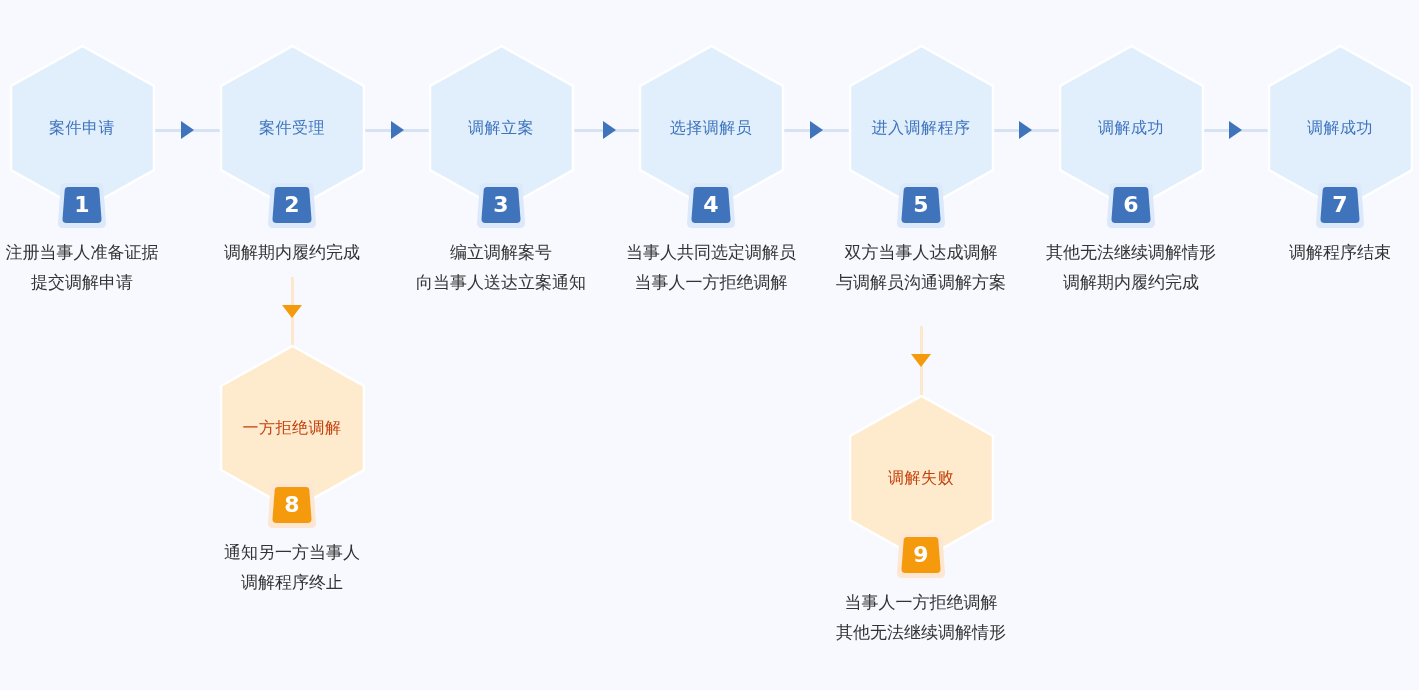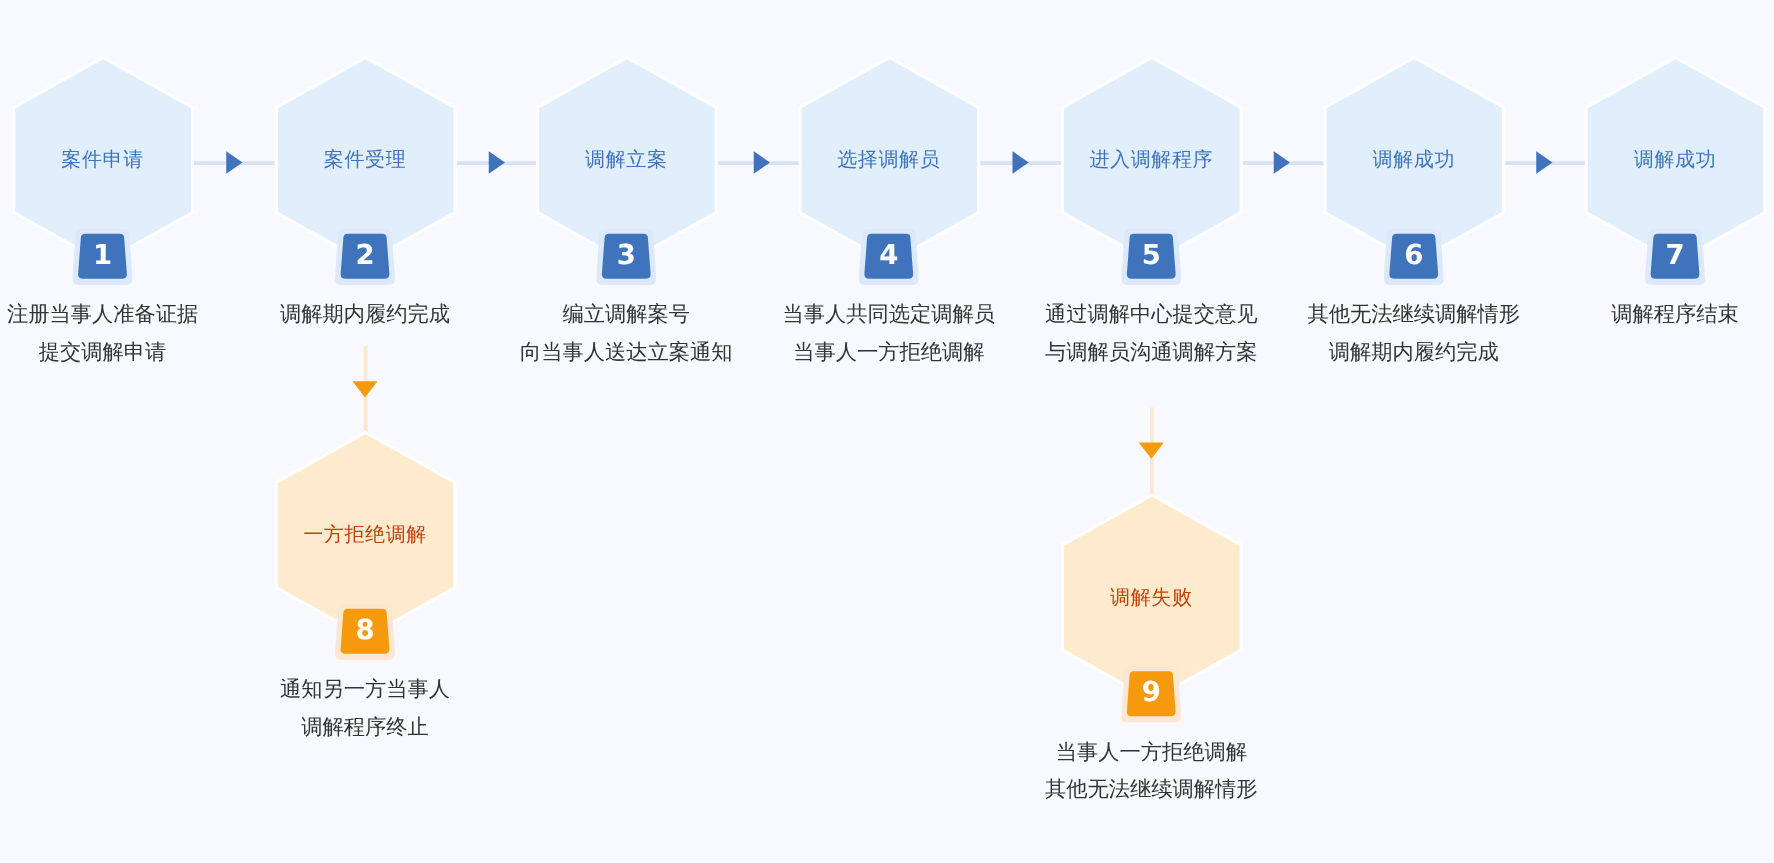--- a/index.html
+++ b/index.html
@@ -225,21 +225,21 @@
       <div class="hex-label">进入调解程序</div>
       <div class="badge">
         <svg viewBox="0 0 48 46">
             <path d="M7,1 L41,1 Q45,1 45.5,5 L48,41 Q48,46 43,46 L5,46 Q0,46 0,41 L2.5,5 Q3,1 7,1 Z" fill="#dce9fb"></path>
             <path d="M10,5 L38,5 Q41,5 41.3,8 L43.5,37 Q43.7,41 39.5,41 L8.5,41 Q4.3,41 4.5,37 L6.7,8 Q7,5 10,5 Z" fill="#3f74bd"></path>
           </svg>
         <div class="badge-num">5</div>
       </div>
     </div>
     <div class="desc" style="top:193px;">
-      <div>通过调解中心提交意见</div>
+      <div>双方当事人达成调解</div>
       <div>与调解员沟通调解方案</div>
     </div>
   </div>
 
   <div class="step blue" style="left:1026px;top:44px;">
     <div class="hex-wrap">
       <svg class="hex" viewBox="0 0 147 168">
           <polygon points="73.5,2 145,42 145,126 73.5,166 2,126 2,42" fill="#e1effd" stroke="#ffffff" stroke-width="2.5"></polygon>
         </svg>
       <div class="hex-label">调解成功</div>

